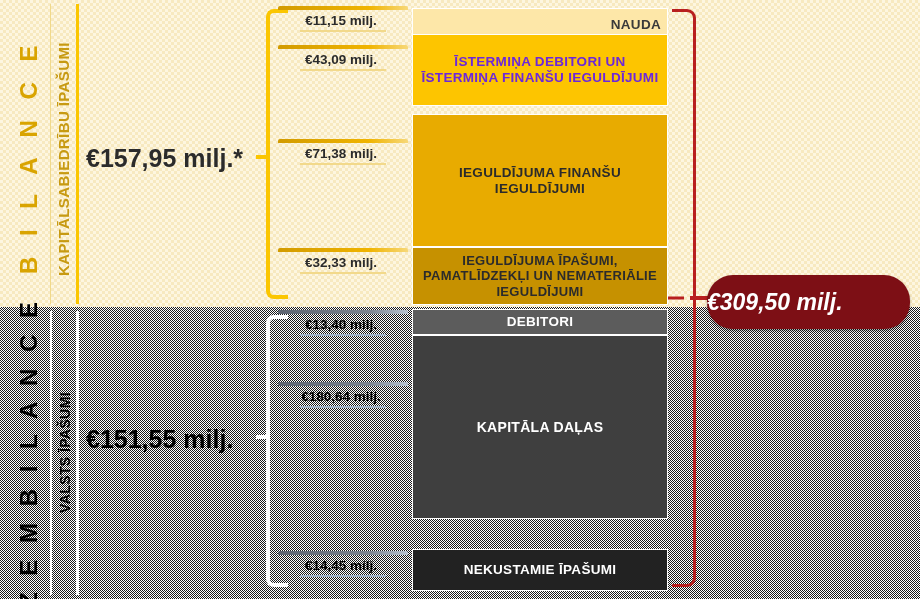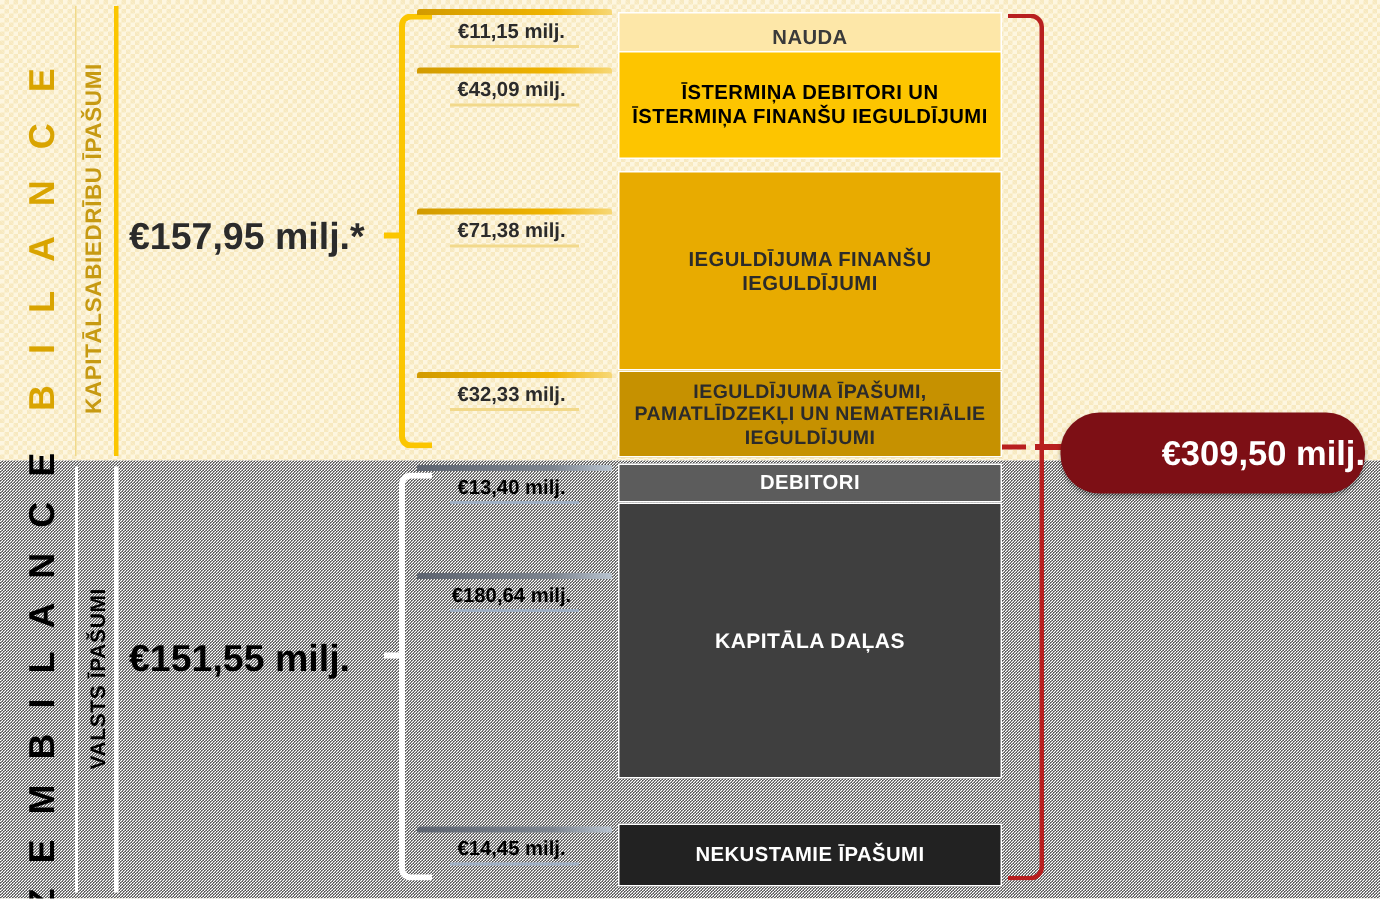--- a/index.html
+++ b/index.html
@@ -135,36 +135,37 @@
 
   
   .block {
     position:absolute; left:412px; width:256px;
     display:flex; align-items:center; justify-content:center;
     text-align:center; font-weight:bold; letter-spacing:0.3px;
     border:1px solid #ffffff;
   }
   .block .lbl { padding:0 6px; line-height:1.18; }
 
-  #blk-nauda    { top:8px;   height:34px;  background:#fde7a8; color:#3a3a3a; font-size:13.5px; }
-  #blk-istermina{ top:34px;  height:72px;  background:#fdc500; color:#000000; font-size:13.5px; }
+  #blk-nauda    { top:8px;   height:34px;  background:#fde7a8; color:#3a3a3a; font-size:13.5px;justify-content:flex-end; }
+  #blk-istermina{ top:34px;  height:72px;  background:#fdc500; color:#6d28d9; font-size:13.5px; }
   #blk-ilgtermina{top:114px; height:133px; background:#e8ab00; color:#2b2b2b; font-size:13.5px; }
   #blk-ieguldijuma{top:247px;height:58px;  background:#c69100; color:#2b2b2b; font-size:13px; }
 
   #blk-debitori { top:309px; height:26px;  background:#5c5c5c; color:#ffffff; font-size:13.5px; }
   #blk-kapitala { top:335px; height:184px; background:#3f3f3f; color:#ffffff; font-size:14px; }
   #blk-nekustamie{top:549px; height:42px;  background:#222222; color:#ffffff; font-size:13.5px; }
 
   
   #grand-total-badge {
     position:absolute; left:707px; top:275px; width:203px; height:54px;
     background:#7d0f15; border-radius:26px;
-    display:flex; align-items:center; justify-content:flex-end;
+    display:flex; align-items:center; justify-content:flex-start;
     color:#ffffff; font-size:23px; font-weight:bold; white-space:nowrap;
     box-shadow:0 2px 3px rgba(0,0,0,0.35);
+    font-style:italic;
   }
 </style>
 </head>
 <body>
 
 <div id="stage">
 
   <div class="section" id="top-section"></div>
 
   <div class="vrule" id="rule-top-thin"></div>

